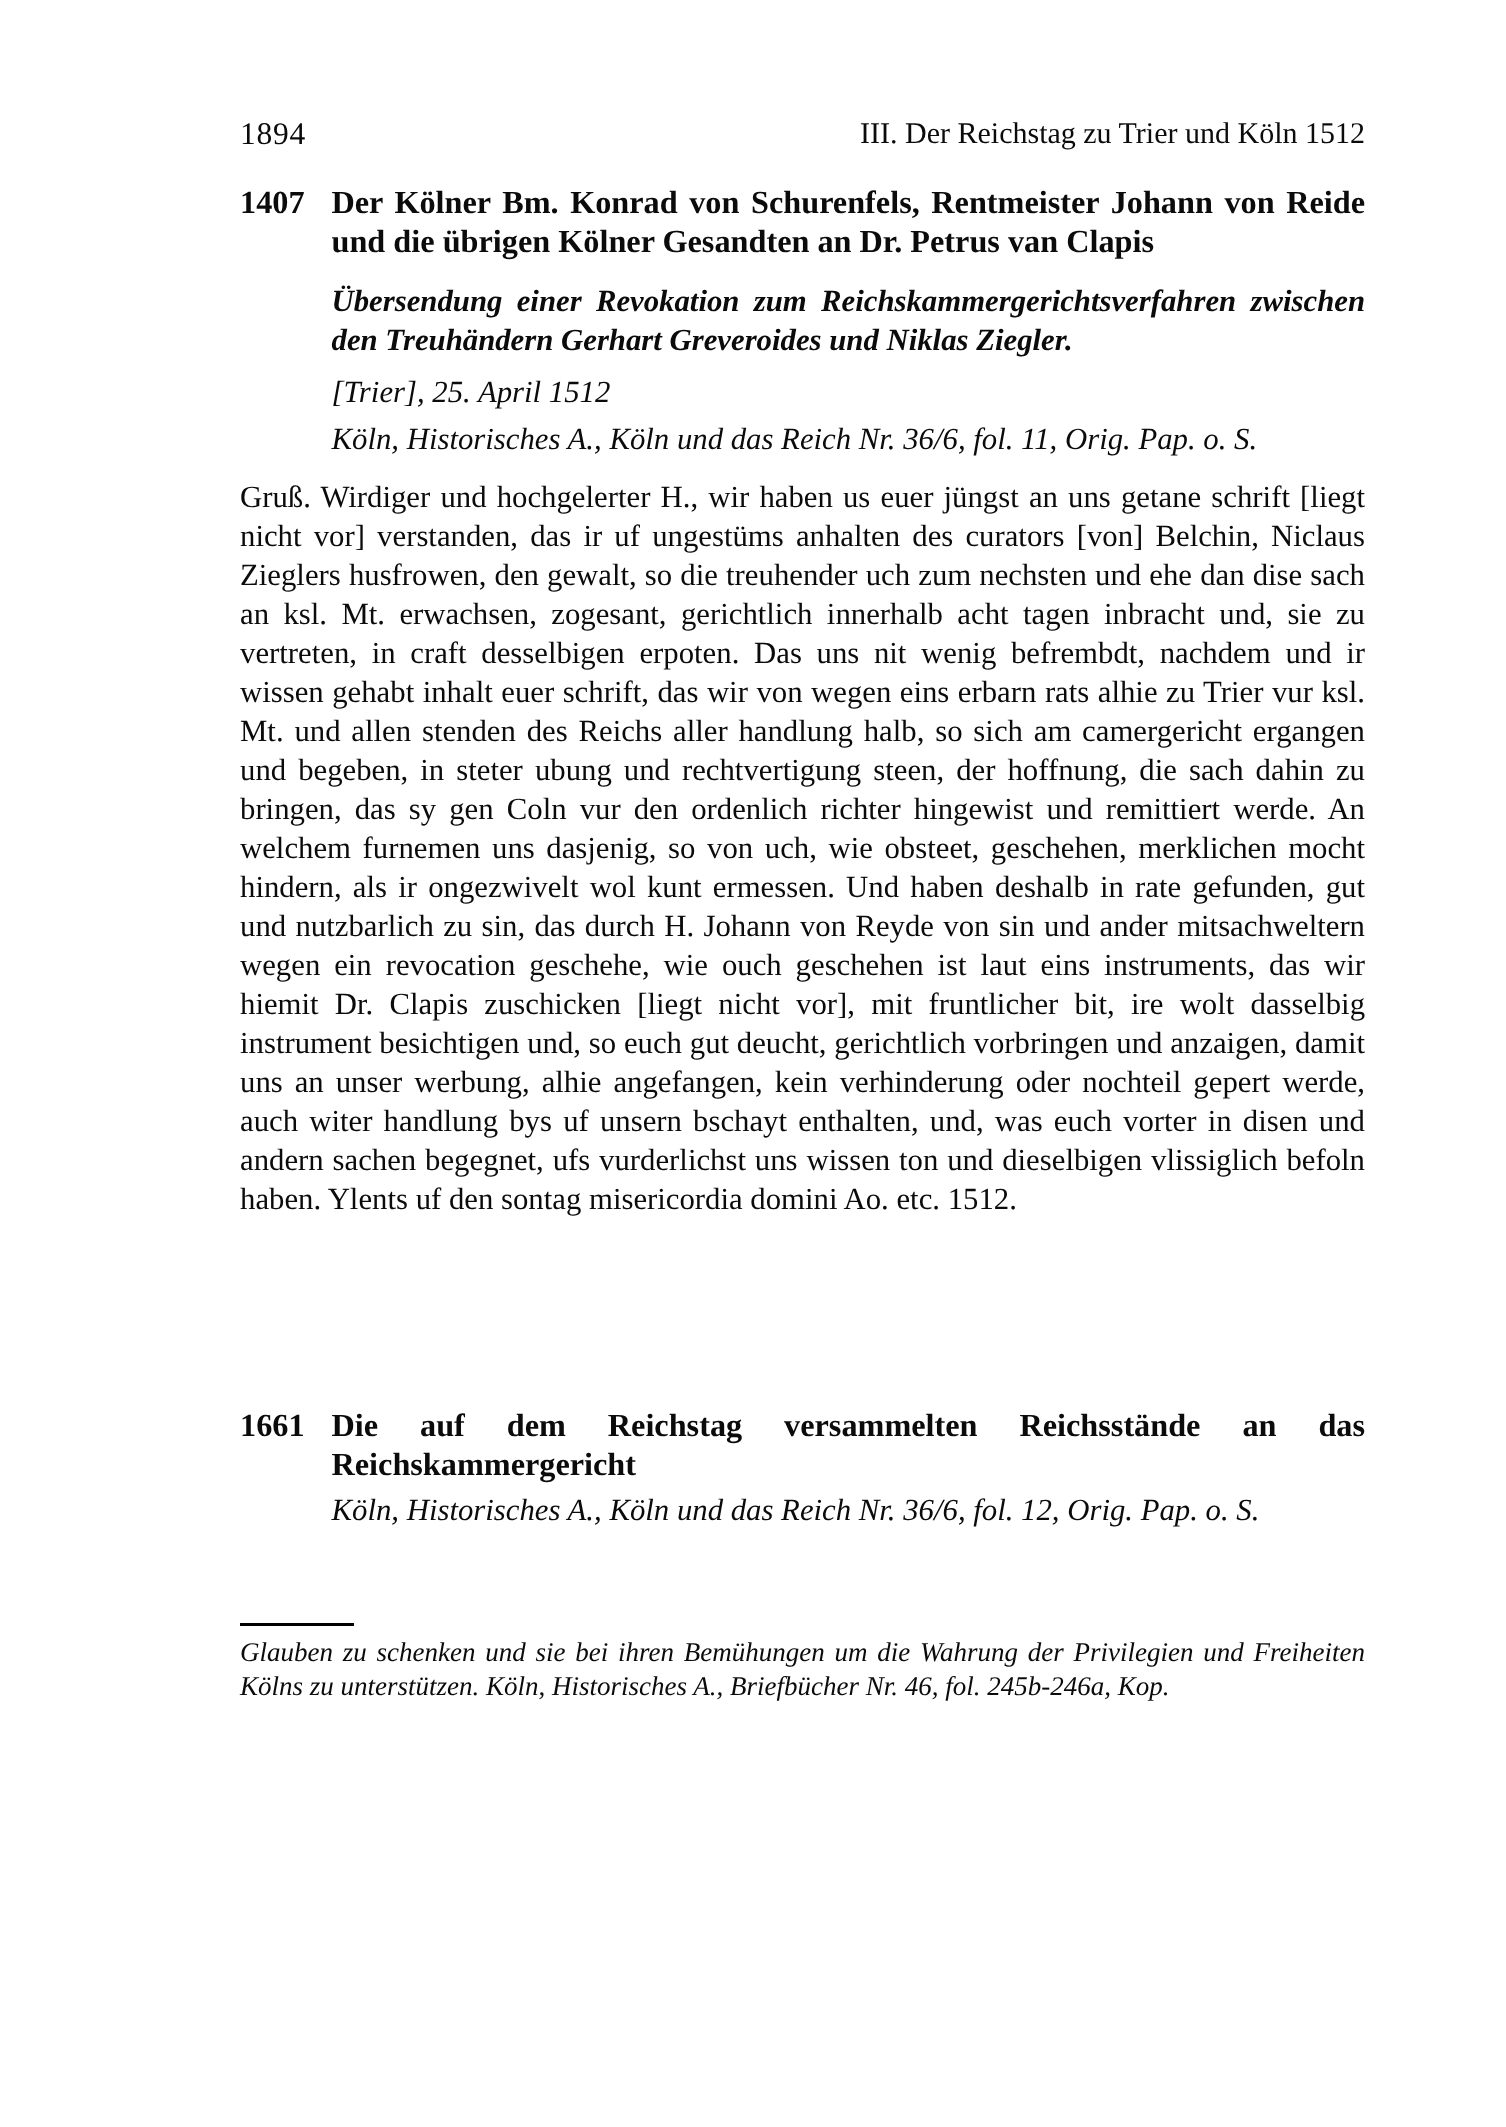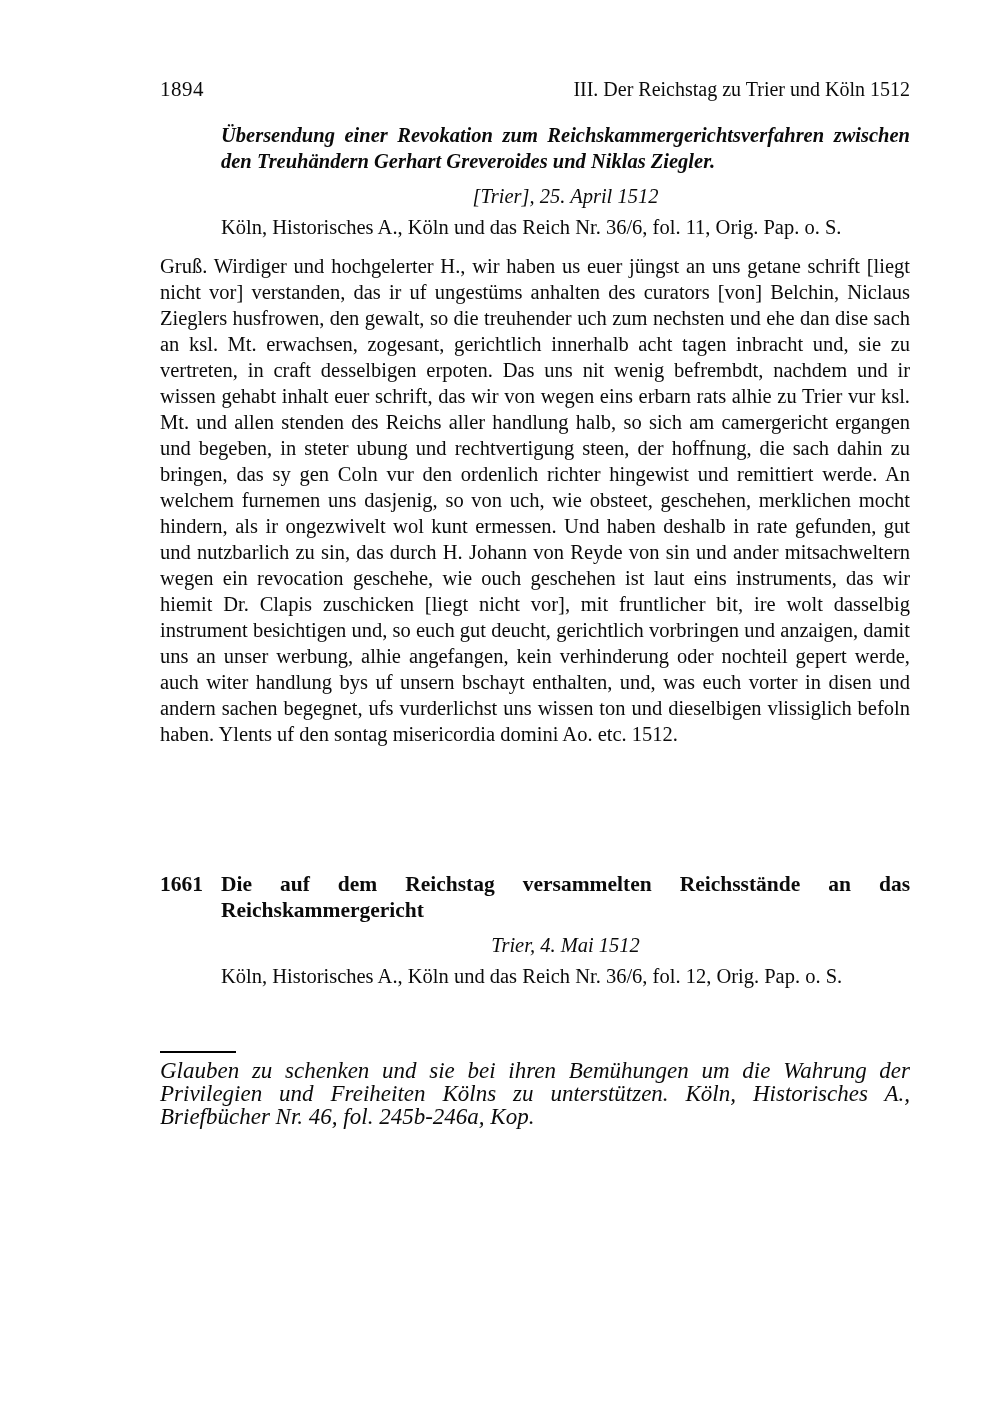--- a/index.html
+++ b/index.html
@@ -58,71 +58,74 @@
   .summary {
     margin: 14px 0 0 0;
     font-style: italic;
     text-align: justify;
     min-height: 52px;
     font-weight: bold;
   }
   .dateline {
     margin: 9px 0 0 0;
     font-style: italic;
-    text-align: center;
   }
   .source {
     margin: 5px 0 0 0;
+    font-style: italic;
   }
   .body-text {
     margin: 13px 0 0 0;
     text-align: justify;
     min-height: 572px;
   }
   .it { }
   .footnote { margin-top: 62px; }
   .footnote-rule {
     width: 76px;
     height: 0;
     border-top: 2px solid #000000;
   }
   .footnote-text {
     margin: 6px 0 0 0;
     font-style: italic;
-    font-size: 23px;
+    font-size: 18px;
     line-height: 23px;
     text-align: justify;
   }
 </style>
 </head>
 <body>
 
 <div class="page">
 
   <header class="pagehead">
     <span class="pagenum">1894</span>
     <span class="runhead">III. Der Reichstag zu Trier und Köln 1512</span>
   </header>
 
   <section class="entry entry-1407">
+    <div class="entry-head">
+      <span class="entry-num">1407</span>
+      <h2 class="entry-title">Der Kölner Bm. Konrad von Schurenfels, Rentmeister Johann von Reide und die übrigen Kölner Gesandten an Dr. Petrus van Clapis</h2>
+    </div>
     <div class="entry-sub">
       <p class="summary">Übersendung einer Revokation zum Reichskammergerichtsverfahren zwischen den Treuhändern Gerhart Greveroides und Niklas Ziegler.</p>
       <p class="dateline">[Trier], 25. April 1512</p>
       <p class="source">Köln, Historisches A., Köln und das Reich Nr. 36/6, fol. 11, Orig. Pap. o. S.</p>
     </div>
     <p class="body-text"><span class="it">Gruß.</span><span> Wirdiger und hochgelerter H., wir haben us euer jüngst an uns getane schrift </span><span class="it">[liegt nicht vor]</span><span> verstanden, das ir uf ungestüms anhalten des curators </span><span class="it">[von]</span><span> Belchin, Niclaus Zieglers husfrowen, den gewalt, so die treuhender uch zum nechsten und ehe dan dise sach an ksl. Mt. erwachsen, zogesant, gerichtlich innerhalb acht tagen inbracht und, sie zu vertreten, in craft desselbigen erpoten. Das uns nit wenig befrembdt, nachdem und ir wissen gehabt inhalt euer schrift, das wir von wegen eins erbarn rats alhie zu Trier vur ksl. Mt. und allen stenden des Reichs aller handlung halb, so sich am camergericht ergangen und begeben, in steter ubung und rechtvertigung steen, der hoffnung, die sach dahin zu bringen, das sy gen Coln vur den ordenlich richter hingewist und remittiert werde. An welchem furnemen uns dasjenig, so von uch, wie obsteet, geschehen, merklichen mocht hindern, als ir ongezwivelt wol kunt ermessen. Und haben deshalb in rate gefunden, gut und nutzbarlich zu sin, das durch H. Johann von Reyde von sin und ander mitsachweltern wegen ein revocation geschehe, wie ouch geschehen ist laut eins instruments, das wir hiemit Dr. Clapis zuschicken </span><span class="it">[liegt nicht vor]</span><span>, mit fruntlicher bit, ire wolt dasselbig instrument besichtigen und, so euch gut deucht, gerichtlich vorbringen und anzaigen, damit uns an unser werbung, alhie angefangen, kein verhinderung oder nochteil gepert werde, auch witer handlung bys uf unsern bschayt enthalten, und, was euch vorter in disen und andern sachen begegnet, ufs vurderlichst uns wissen ton und dieselbigen vlissiglich befoln haben. Ylents uf den sontag misericordia domini Ao. etc. 1512.</span></p>
   </section>
 
   <section class="entry entry-1408">
     <div class="entry-head">
       <span class="entry-num">1661</span>
       <h2 class="entry-title">Die auf dem Reichstag versammelten Reichsstände an das Reichskammergericht</h2>
     </div>
     <div class="entry-sub">
-      <p class="dateline">Trier, 4. Mai 1512</p>
       <p class="source">Köln, Historisches A., Köln und das Reich Nr. 36/6, fol. 12, Orig. Pap. o. S.</p>
     </div>
   </section>
 
   <footer class="footnote">
     <div class="footnote-rule"></div>
     <p class="footnote-text">Glauben zu schenken und sie bei ihren Bemühungen um die Wahrung der Privilegien und Freiheiten Kölns zu unterstützen. Köln, Historisches A., Briefbücher Nr. 46, fol. 245b-246a, Kop.</p>
   </footer>
 
 </div>

